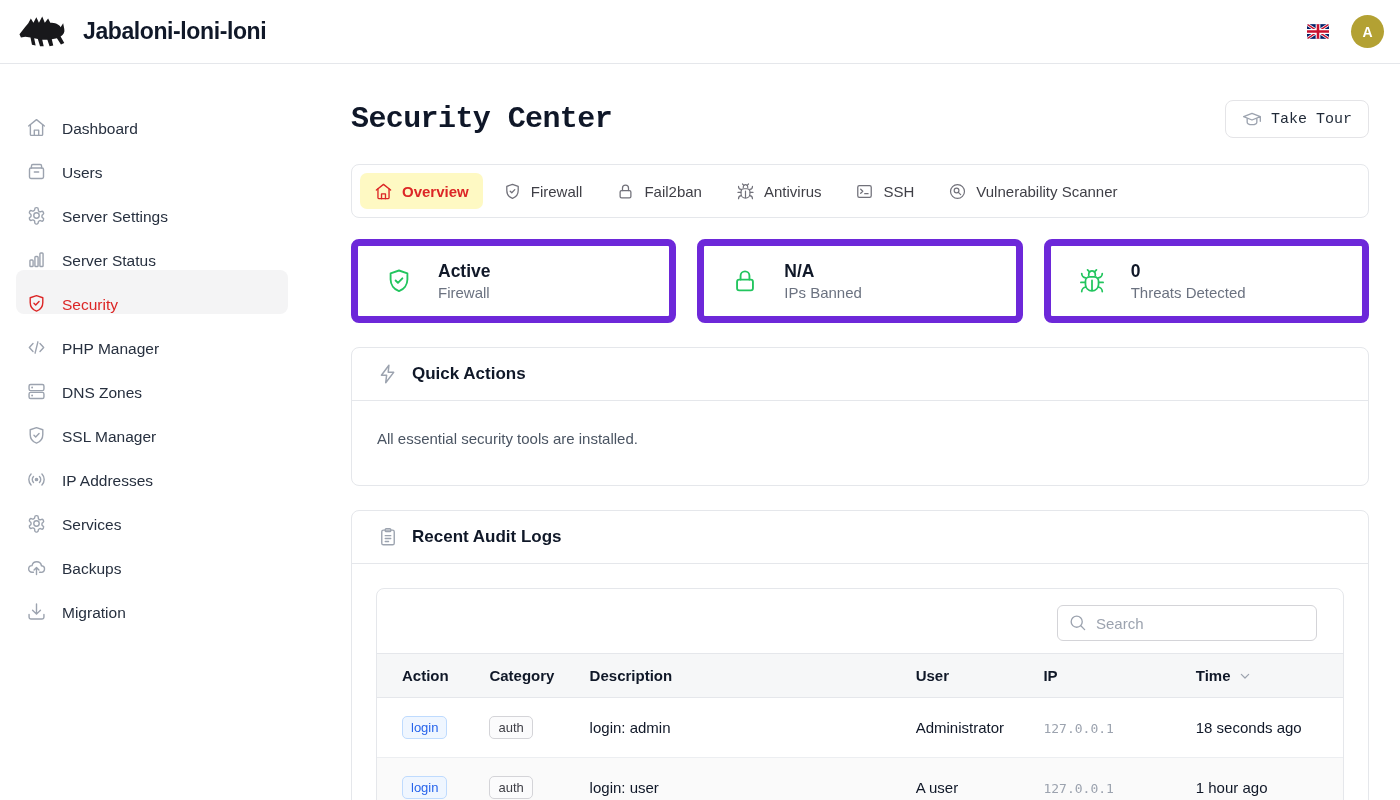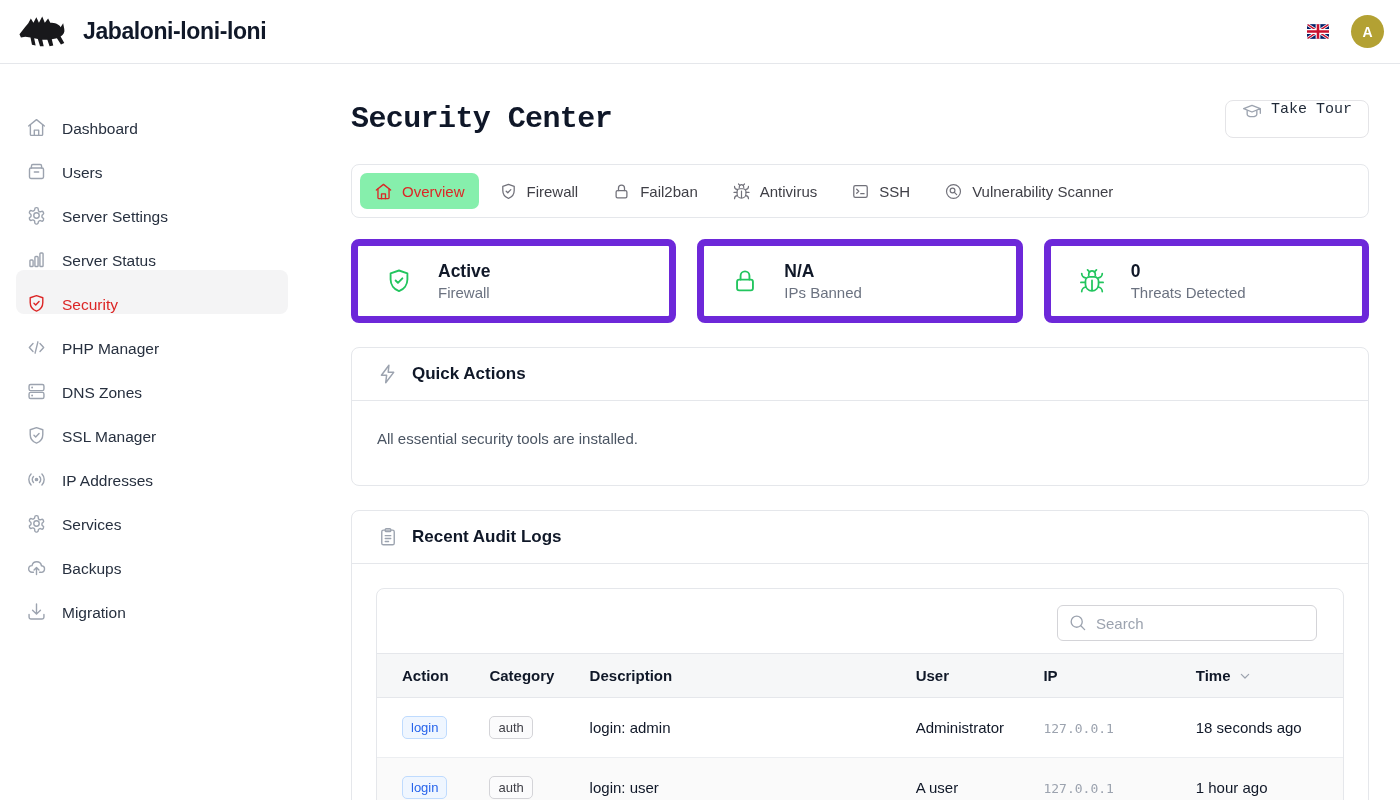--- a/index.html
+++ b/index.html
@@ -24,32 +24,32 @@
     border-radius:8px; font-size:15.5px; color:#27303f; cursor:pointer; }
   .nav-item .ic { width:21px; height:21px; color:#9ca3af; display:flex; align-items:center; }
   .nav-item.active { background:#f4f4f5; color:#dc2626; font-weight:500; }
   .nav-item.active .ic { color:#dc2626; }
 
   .main { flex:1; padding:0 31px 0 47px; }
 
   
   .title-row { margin-top:33px; display:flex; align-items:center; justify-content:space-between; height:44px;font-family:Liberation Mono, monospace; }
   h1 { font-size:30px; font-weight:800; letter-spacing:-0.6px; color:#0f1728; }
-  .tour-btn { display:flex; align-items:flex-start; gap:9px; height:38px; padding:0 16px;
+  .tour-btn { display:flex; align-items:center; gap:9px; height:38px; padding:0 16px;
     background:#fff; border:1px solid #e4e4e7; border-radius:8px; font-size:15px; color:#1f2937;
     font-family:inherit; cursor:pointer; }
   .tour-btn .ic { width:20px; height:20px; color:#9ca3af; display:flex; }
 
   
   .tabs-card { margin-top:23px; border:1px solid #e5e7eb; border-radius:8px; background:#fff;
     padding:8px; display:flex; align-items:center; gap:6px; }
   .tab { display:flex; align-items:center; gap:9px; height:36px; padding:0 14px;
     border-radius:7px; font-size:15px; color:#3f3f46; cursor:pointer; background:transparent; border:none; font-family:inherit; }
   .tab .ic { width:19px; height:19px; color:#71717a; display:flex; }
-  .tab.active { background:#86efac; color:#dc2626; font-weight:400; }
+  .tab.active { background:#fef9c3; color:#dc2626; font-weight:700; }
   .tab.active .ic { color:#dc2626; }
 
   
   .stat-grid { margin-top:21px; display:grid; grid-template-columns:1fr 1fr 1fr; gap:21px; }
   .stat-card { height:84px; border:7px solid #6d28d9; border-radius:8px; background:#fff;
     display:flex; align-items:center; padding:0 27px; gap:25px; }
   .stat-card .ic { width:28px; height:28px; color:#22c55e; display:flex; flex-shrink:0; }
   .stat-value { font-size:17.5px; font-weight:700; color:#101828; line-height:1.25; }
   .stat-label { font-size:15px; color:#6b7280; margin-top:2px; }
 

